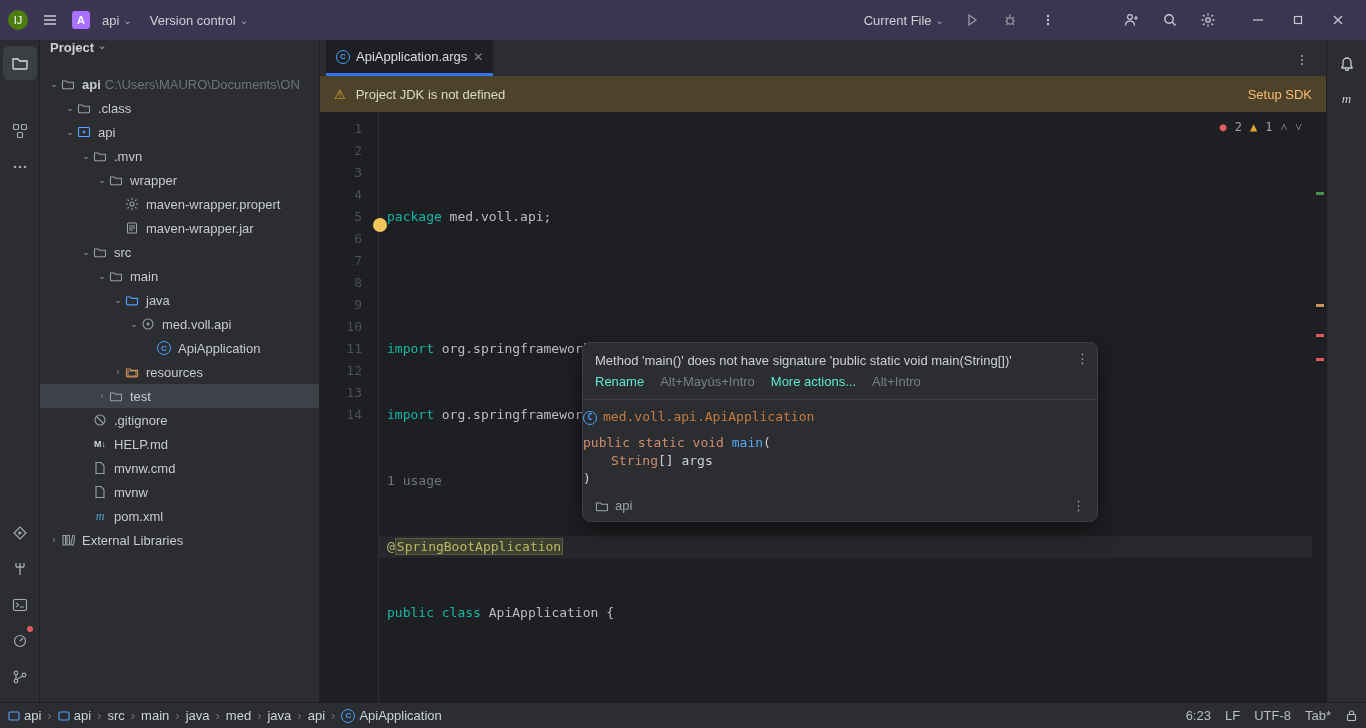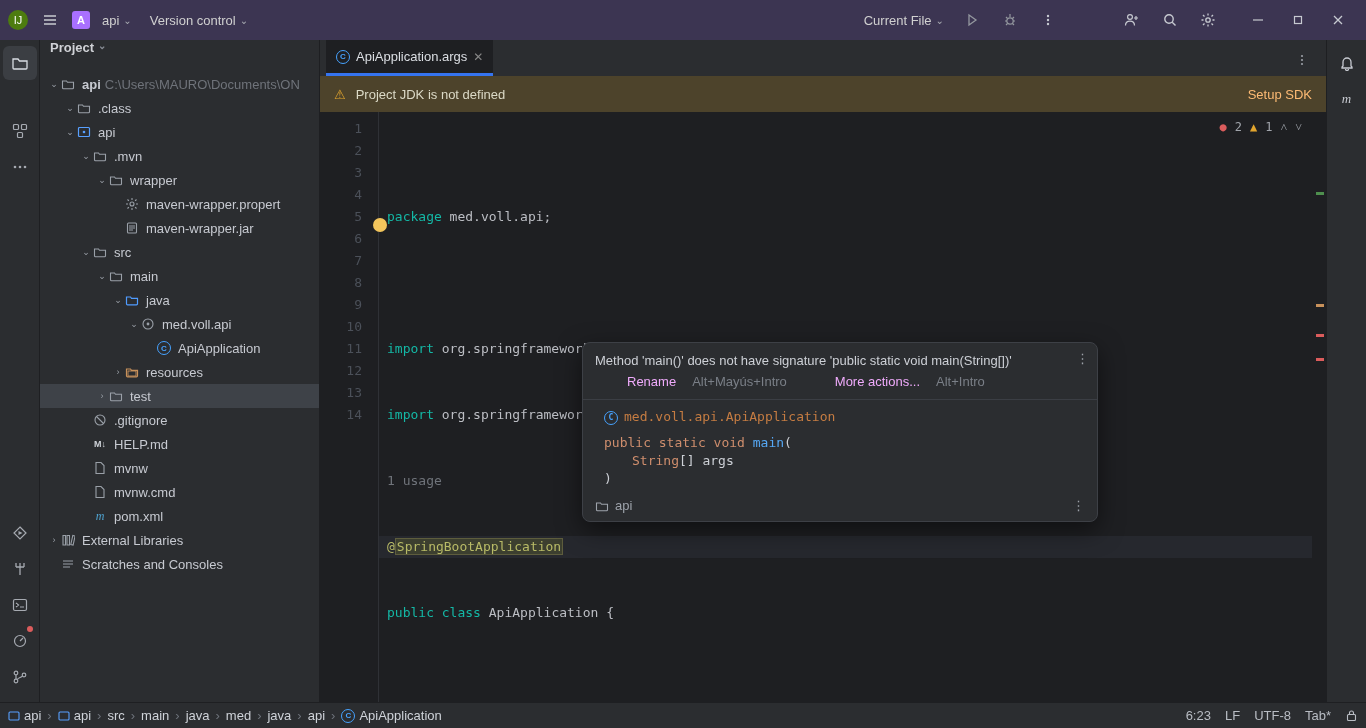--- a/index.html
+++ b/index.html
@@ -71,24 +71,24 @@
   .insp{position:absolute;right:10px;top:4px;display:flex;align-items:center;gap:8px;color:#a0a4ab;font-size:12px;}
   .insp .err{color:#db5c5c;}
   .insp .wrn{color:#e2a52e;}
   .right-marks{width:14px;background:#1e1f22;position:relative;}
   .mark{position:absolute;right:2px;width:8px;height:3px;}
   
   .popup{position:absolute;left:582px;top:342px;width:516px;background:#2b2d30;border:1px solid #3d4046;border-radius:8px;box-shadow:0 8px 24px rgba(0,0,0,.5);z-index:50;color:#cdd0d6;}
   .popup-row1{padding:10px 36px 6px 12px;display:flex;align-items:flex-end;position:relative;}
   .popup-more{position:absolute;right:8px;top:8px;color:#9ea3aa;cursor:pointer;}
   .popup-row2{padding:0 12px 10px 12px;display:flex;align-items:center;gap:16px;}
-  .popup-row2 .link{color:#f0abfc;cursor:pointer;margin-left:32px;}
+  .popup-row2 .link{color:#5eead4;cursor:pointer;}
   .popup-row2 .sc{color:#7a7f87;}
   .popup-sep{height:1px;background:#3b3e44;margin:0 0 8px 0;}
-  .popup-body{padding:0 12px 10px 21px;font-family:Consolas,monospace;font-size:13px;line-height:18px;}
+  .popup-body{padding:0 12px 10px 0;font-family:Consolas,monospace;font-size:13px;line-height:18px;}
   .popup-body .qn{color:#c57c42;}
   .popup-body .kw{color:#cf8e6d;}
   .popup-body .ty{color:#cf8e6d;}
   .popup-body .mth{color:#56a8f5;}
   .popup-foot{padding:0 12px 8px 12px;display:flex;align-items:center;justify-content:space-between;color:#9da2aa;}
   .popup-foot .fld{display:flex;align-items:center;gap:6px;}
   
   .navbar{height:26px;background:#2b2d30;border-top:1px solid #1e1f22;display:flex;align-items:center;padding:0 8px;justify-content:space-between;}
   .crumbs{display:flex;align-items:center;gap:6px;color:#cfd3d9;}
   .crumb{display:flex;align-items:center;gap:4px;cursor:pointer;}
@@ -409,59 +409,49 @@
           <span class="t-label">HELP.md</span>
         </div>
         <div class="tree-row">
           <span class="t-ind" style="width:40px"></span>
           <span class="t-chev"></span>
           <span class="t-icn">
             <svg width="14" height="14" viewBox="0 0 14 14">
               <path fill="none" stroke="#9aa0a8" stroke-width="1.1" d="M3 1.5h5L11 4.5V12.5H3z"></path>
             </svg>
           </span>
+          <span class="t-label">mvnw.cmd</span>
+        </div>
+        <div class="tree-row">
+          <span class="t-ind" style="width:40px"></span>
+          <span class="t-chev"></span>
+          <span class="t-icn">
+            <svg width="14" height="14" viewBox="0 0 14 14">
+              <path fill="none" stroke="#9aa0a8" stroke-width="1.1" d="M3 1.5h5L11 4.5V12.5H3z"></path>
+            </svg>
+          </span>
           <span class="t-label">mvnw</span>
-        </div>
-        <div class="tree-row">
-          <span class="t-ind" style="width:40px"></span>
-          <span class="t-chev"></span>
-          <span class="t-icn">
-            <svg width="14" height="14" viewBox="0 0 14 14">
-              <path fill="none" stroke="#9aa0a8" stroke-width="1.1" d="M3 1.5h5L11 4.5V12.5H3z"></path>
-            </svg>
-          </span>
-          <span class="t-label">mvnw.cmd</span>
         </div>
         <div class="tree-row">
           <span class="t-ind" style="width:40px"></span>
           <span class="t-chev"></span>
           <span class="t-icn">
             <span style="font-style:italic;font-family:Georgia;color:#4fa3d0;font-size:12px;">m</span>
           </span>
           <span class="t-label">pom.xml</span>
         </div>
         <div class="tree-row">
           <span class="t-ind" style="width:8px"></span>
           <span class="t-chev">›</span>
           <span class="t-icn">
             <svg width="14" height="14" viewBox="0 0 14 14">
               <path stroke="#9aa0a8" stroke-width="1.1" fill="none" d="M2 12V2.5h2.5V12zM6 12V2.5h2.5V12zM9.8 11.5l2-9 2.3.5-2 9z"></path>
             </svg>
           </span>
           <span class="t-label">External Libraries</span>
-        </div>
-        <div class="tree-row">
-          <span class="t-ind" style="width:8px"></span>
-          <span class="t-chev"></span>
-          <span class="t-icn">
-            <svg width="14" height="14" viewBox="0 0 14 14">
-              <path stroke="#9aa0a8" stroke-width="1.1" d="M2 4h10M2 7h10M2 10h7"></path>
-            </svg>
-          </span>
-          <span class="t-label">Scratches and Consoles</span>
         </div>
       </div>
   </div>
 
   <div class="editor-area">
     <div class="tabs">
       <div style="display:flex;">
         <div class="tab">
           <span class="t-api-ring">C</span>
           <span>ApiApplication.args</span>

